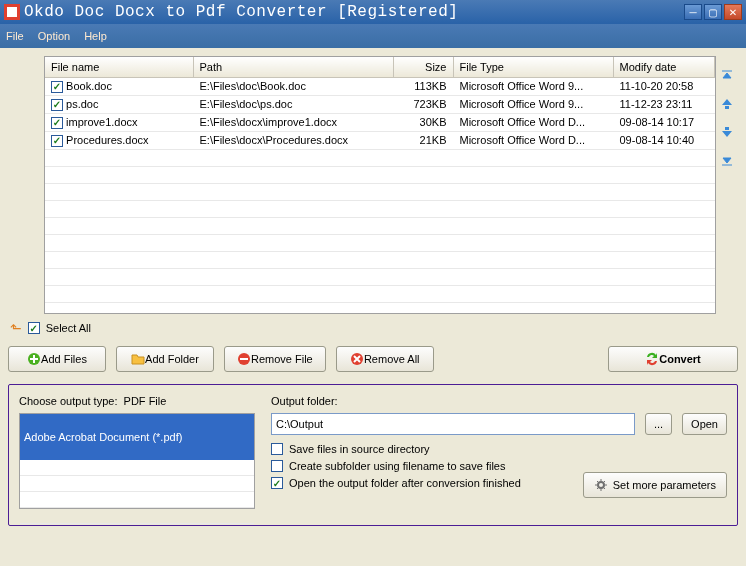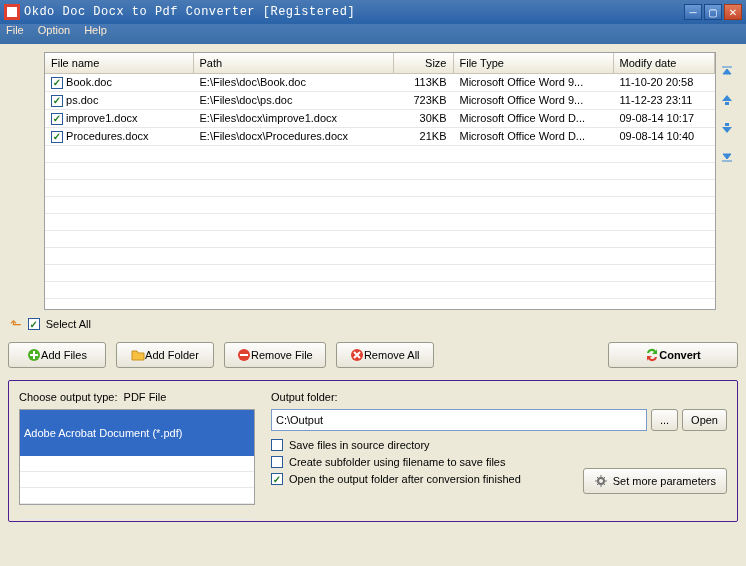--- a/index.html
+++ b/index.html
@@ -1,22 +1,22 @@
 <!DOCTYPE html>
 <html><head>
 <meta charset="utf-8">
 <style>
 * { box-sizing: border-box; margin: 0; padding: 0; font-family: Tahoma, sans-serif; font-size: 11px; }
 body { background: #3a6ea5; width: 746px; height: 566px; overflow: hidden; }
 .titlebar { background: linear-gradient(#4a7ab5, #2962a8); height: 24px; display: flex; align-items: center; padding: 0 4px; color: #fff; }
 .titlebar .icon { width: 16px; height: 16px; margin-right: 4px; }
-.titlebar .title { flex: 1; font-family: 'Courier New', monospace; font-size: 12px; letter-spacing: 0.5px; }
+.titlebar .title { flex: 1; font-family: 'Courier New', monospace; font-size: 16px; letter-spacing: 0.5px; }
 .titlebar .winbtn { width: 18px; height: 16px; margin-left: 2px; border: 1px solid #1a4a8a; background: linear-gradient(#6a9ad5, #3a6eb5); color: #fff; display: flex; align-items: center; justify-content: center; cursor: pointer; font-size: 10px; }
 .titlebar .winbtn.close { background: linear-gradient(#e57a5a, #c54a2a); border-color: #a03a1a; }
-.menubar { background: linear-gradient(#4a7ab5, #3a6ea5); height: 20px; display: flex; padding: 0 6px; color: #ffead0; font-family: 'Courier New', monospace; font-size: 12px; }
+.menubar { background: linear-gradient(#4a7ab5, #3a6ea5); height: 20px; display: flex; align-items: center; padding: 12px 6px; color: #ffead0; font-family: 'Courier New', monospace; font-size: 12px; }
 .menubar span { margin-right: 14px; cursor: pointer; }
 .content { background: #ece9d8; padding: 8px; height: 522px; }
 .filelist-area { display: flex; margin-left: 36px; }
 .table-wrap { flex: 1; border: 1px solid #a0a0a0; background: #fff; height: 258px; overflow: hidden; }
 table { width: 100%; border-collapse: collapse; }
 th { background: linear-gradient(#fff, #ece8d8); border-right: 1px solid #c8c4b8; border-bottom: 1px solid #c8c4b8; text-align: left; padding: 3px 6px; font-weight: normal; height: 20px; }
 th.size { text-align: right; }
 td { border-bottom: 1px solid #e8e8e8; border-right: 1px solid transparent; padding: 2px 6px; height: 17px; white-space: nowrap; overflow: hidden; }
 td.size { text-align: right; }
 .cb { width: 12px; height: 12px; border: 1px solid #2a5a9a; background: #fff; display: inline-flex; align-items: center; justify-content: center; vertical-align: middle; }
@@ -30,21 +30,21 @@
 .btn.big { min-width: 130px; font-weight: bold; }
 .spacer { flex: 1; }
 .icn { width: 14px; height: 14px; display: inline-block; }
 .bottom-panel { border: 1px solid #4c1d95; border-radius: 2px; background: #ece9d8; padding: 10px; display: flex; gap: 16px; height: 142px; }
 .left-col { width: 236px; }
 .right-col { flex: 1; }
 .lbl { margin-bottom: 6px; display: block; }
 .type-list { border: 1px solid #a0a0a0; background: #fff; height: 96px; }
 .type-list .item { background: #316ac5; color: #fff; padding: 17px 4px; }
 .type-list .blank { border-bottom: 1px solid #e8e8e8; height: 16px; }
-.folder-row { display: flex; gap: 4px; align-items: center; margin-bottom: 8px; }
+.folder-row { display: flex; gap: 10px; align-items: center; margin-bottom: 8px; }
 .folder-row input { flex: 1; border: 1px solid #7a9ac8; padding: 3px 4px; height: 22px; }
 .sbtn { background: linear-gradient(#fdfdfd, #e8e5d8); border: 1px solid #9a9a8a; border-radius: 3px; height: 22px; padding: 0 8px; cursor: pointer; }
 .opt-row { display: flex; align-items: center; gap: 6px; margin: 5px 0; }
 .more-btn-row { display: flex; justify-content: flex-end; margin-top: -22px; }
 </style>
 </head>
 <body>
 
 <div class="titlebar">
   <span class="icon">

